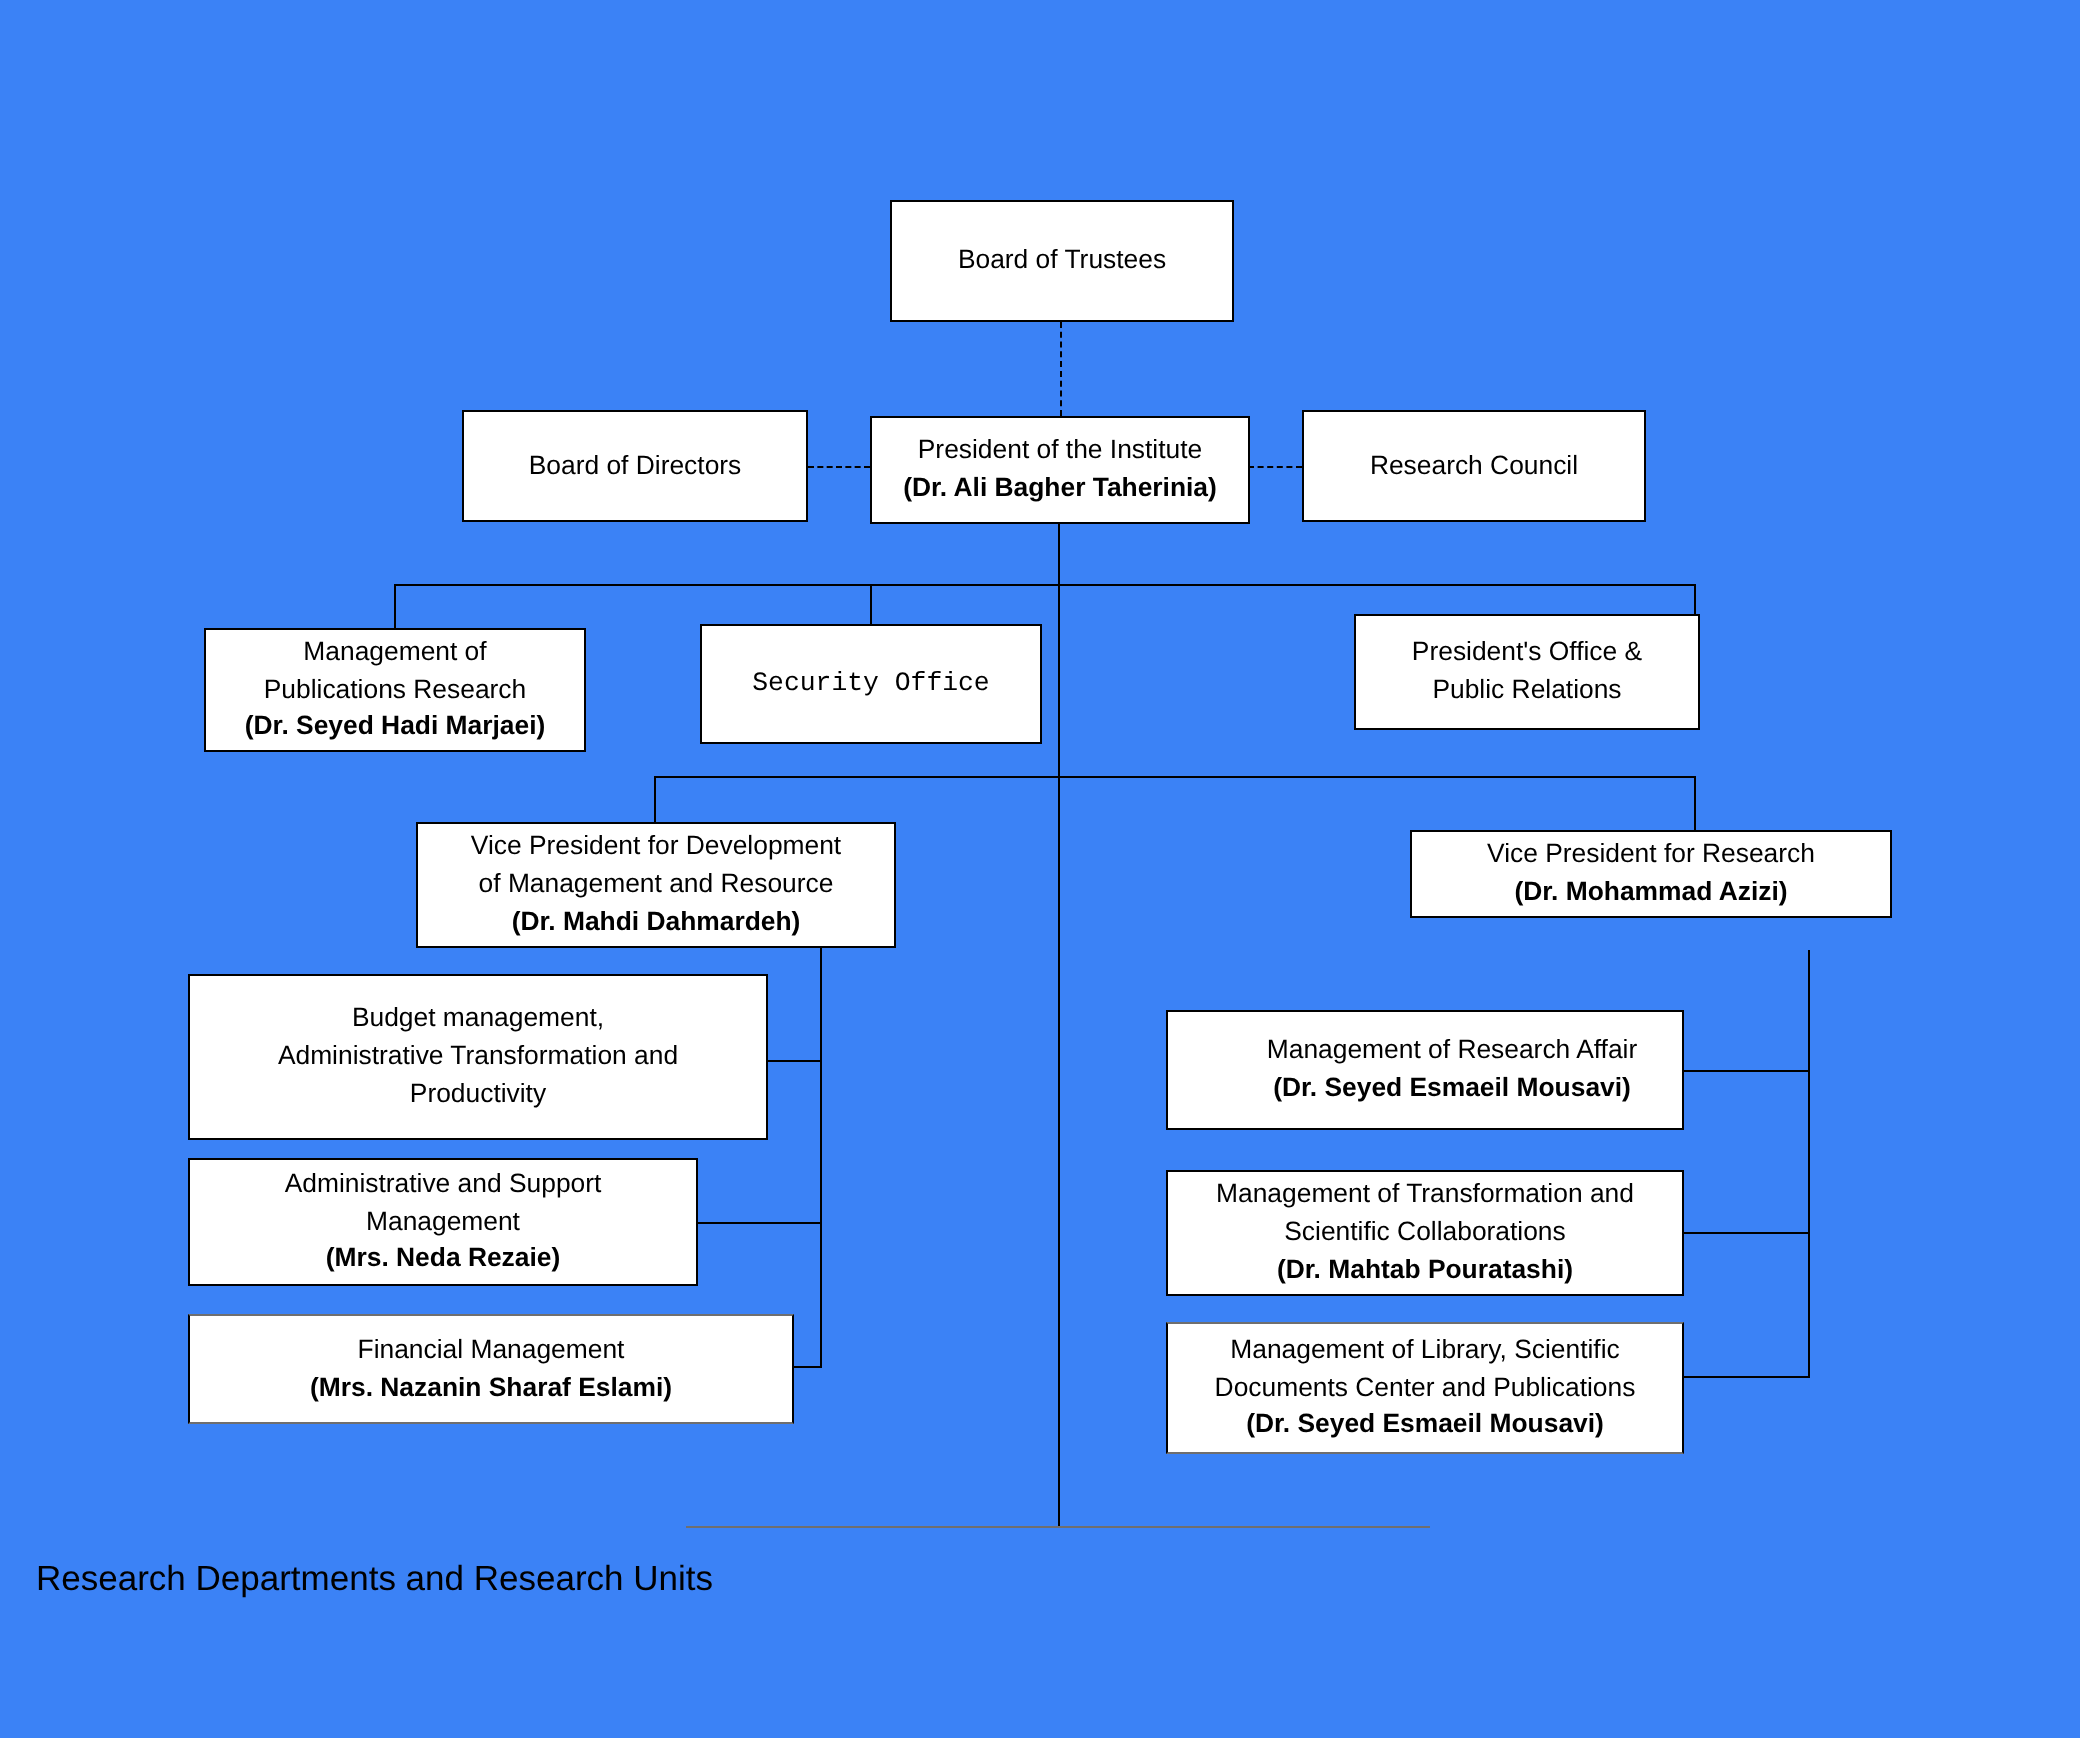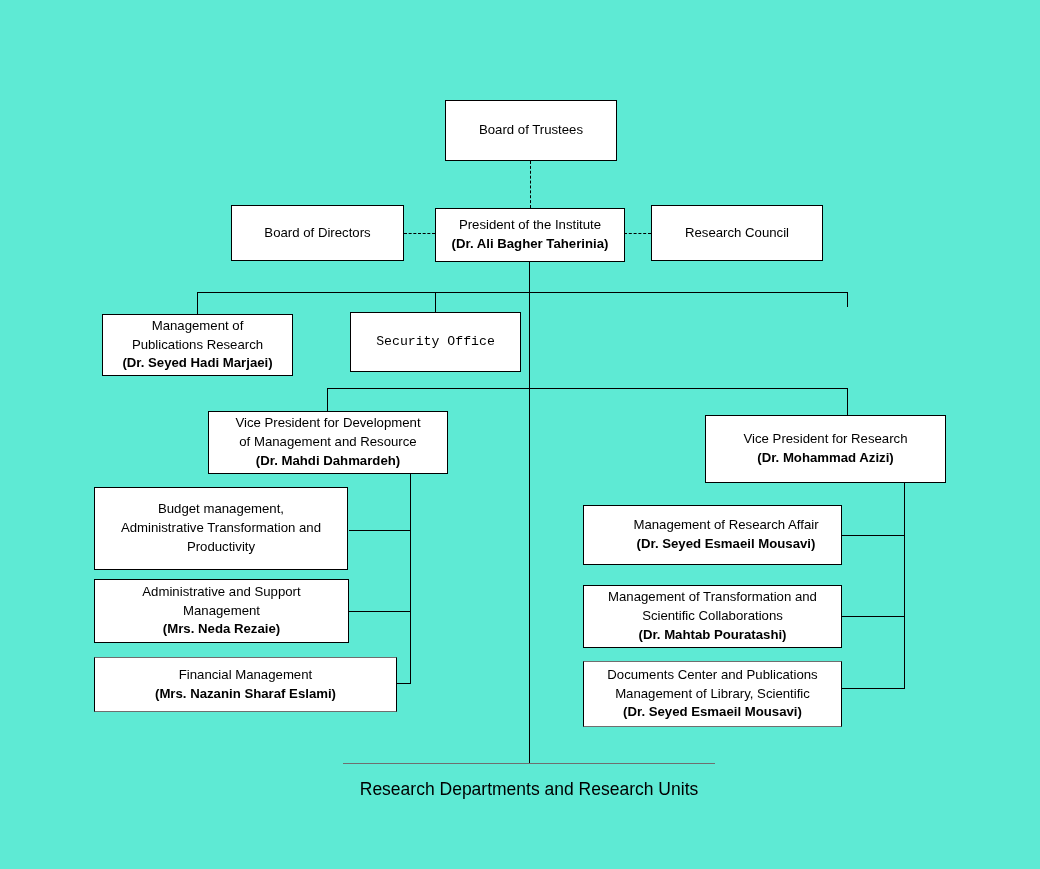--- a/index.html
+++ b/index.html
@@ -9,21 +9,21 @@
     background: #ffffff;
   }
   body {
     font-family: "Liberation Sans", "DejaVu Sans", sans-serif;
     color: #000000;
   }
   #chart-canvas {
     position: relative;
     width: 1040px;
     height: 869px;
-    background: #5eead4;
+    background: #3b82f6;
     overflow: hidden;
   }
   
   .node {
     position: absolute;
     box-sizing: border-box;
     border: 1.4px solid #000000;
     background: #ffffff;
     display: flex;
     flex-direction: column;
@@ -62,21 +62,20 @@
   }
   .conn.dash-h {
     background: none;
     border-top: 1.4px dashed #000000;
     height: 0;
   }
   .conn.grey { background: #6f6f6f; }
   
   #footer-label {
     position: absolute;
-    text-align: center;
     font-size: 17.5px;
     line-height: 1.2;
     white-space: nowrap;
     z-index: 5;
   }
 </style>
 </head>
 <body>
 
 <div id="chart-canvas">
@@ -130,33 +129,37 @@
   <div class="node" style="left:102px; top:314px; width:191px; height:62px;justify-content:flex-end;">
     <span class="ln">Management of</span>
     <span class="ln">Publications Research</span>
     <span class="ln bold">(Dr. Seyed Hadi Marjaei)</span>
   </div>
 
   <div class="node" style="left:350px; top:312px; width:171px; height:60px;font-family:Liberation Mono, monospace;">
     <span class="ln">Security Office</span>
   </div>
 
+  <div class="node" style="left:677px; top:307px; width:173px; height:58px;">
+    <span class="ln">President's Office &amp;</span>
+    <span class="ln">Public Relations</span>
+  </div>
 
   <div class="node" style="left:208px; top:411px; width:240px; height:63px;">
     <span class="ln">Vice President for Development</span>
     <span class="ln">of Management and Resource</span>
     <span class="ln bold">(Dr. Mahdi Dahmardeh)</span>
   </div>
 
-  <div class="node" style="left:705px; top:415px; width:241px; height:68px;text-align:center;">
+  <div class="node" style="left:705px; top:415px; width:241px; height:44px;text-align:center;">
     <span class="ln">Vice President for Research</span>
     <span class="ln bold">(Dr. Mohammad Azizi)</span>
   </div>
 
-  <div class="node" style="left:94px; top:487px; width:254px; height:83px;">
+  <div class="node" style="left:94px; top:487px; width:290px; height:83px;">
     <span class="ln">Budget management,</span>
     <span class="ln">Administrative Transformation and</span>
     <span class="ln">Productivity</span>
   </div>
 
   <div class="node" style="left:94px; top:579px; width:255px; height:64px;">
     <span class="ln">Administrative and Support</span>
     <span class="ln">Management</span>
     <span class="ln bold">(Mrs. Neda Rezaie)</span>
   </div>
@@ -171,20 +174,20 @@
     <span class="ln bold">(Dr. Seyed Esmaeil Mousavi)</span>
   </div>
 
   <div class="node" style="left:583px; top:585px; width:259px; height:63px;">
     <span class="ln">Management of Transformation and</span>
     <span class="ln">Scientific Collaborations</span>
     <span class="ln bold">(Dr. Mahtab Pouratashi)</span>
   </div>
 
   <div class="node soft-edge" style="left:583px; top:661px; width:259px; height:66px;">
+    <span class="ln">Management of Library, Scientific</span>
     <span class="ln">Documents Center and Publications</span>
-    <span class="ln">Management of Library, Scientific</span>
     <span class="ln bold">(Dr. Seyed Esmaeil Mousavi)</span>
   </div>
 
   <div id="footer-label" style="left:0px; top:779px; width:1040px; padding-left:18px; box-sizing:border-box;">Research Departments and Research Units</div>
 
 </div>
 
 </body></html>

